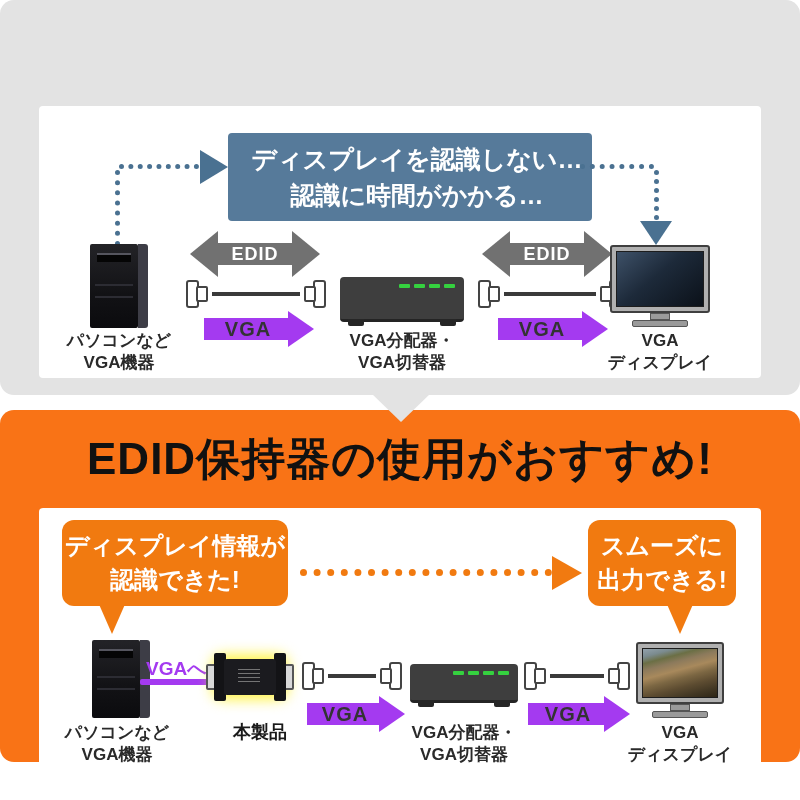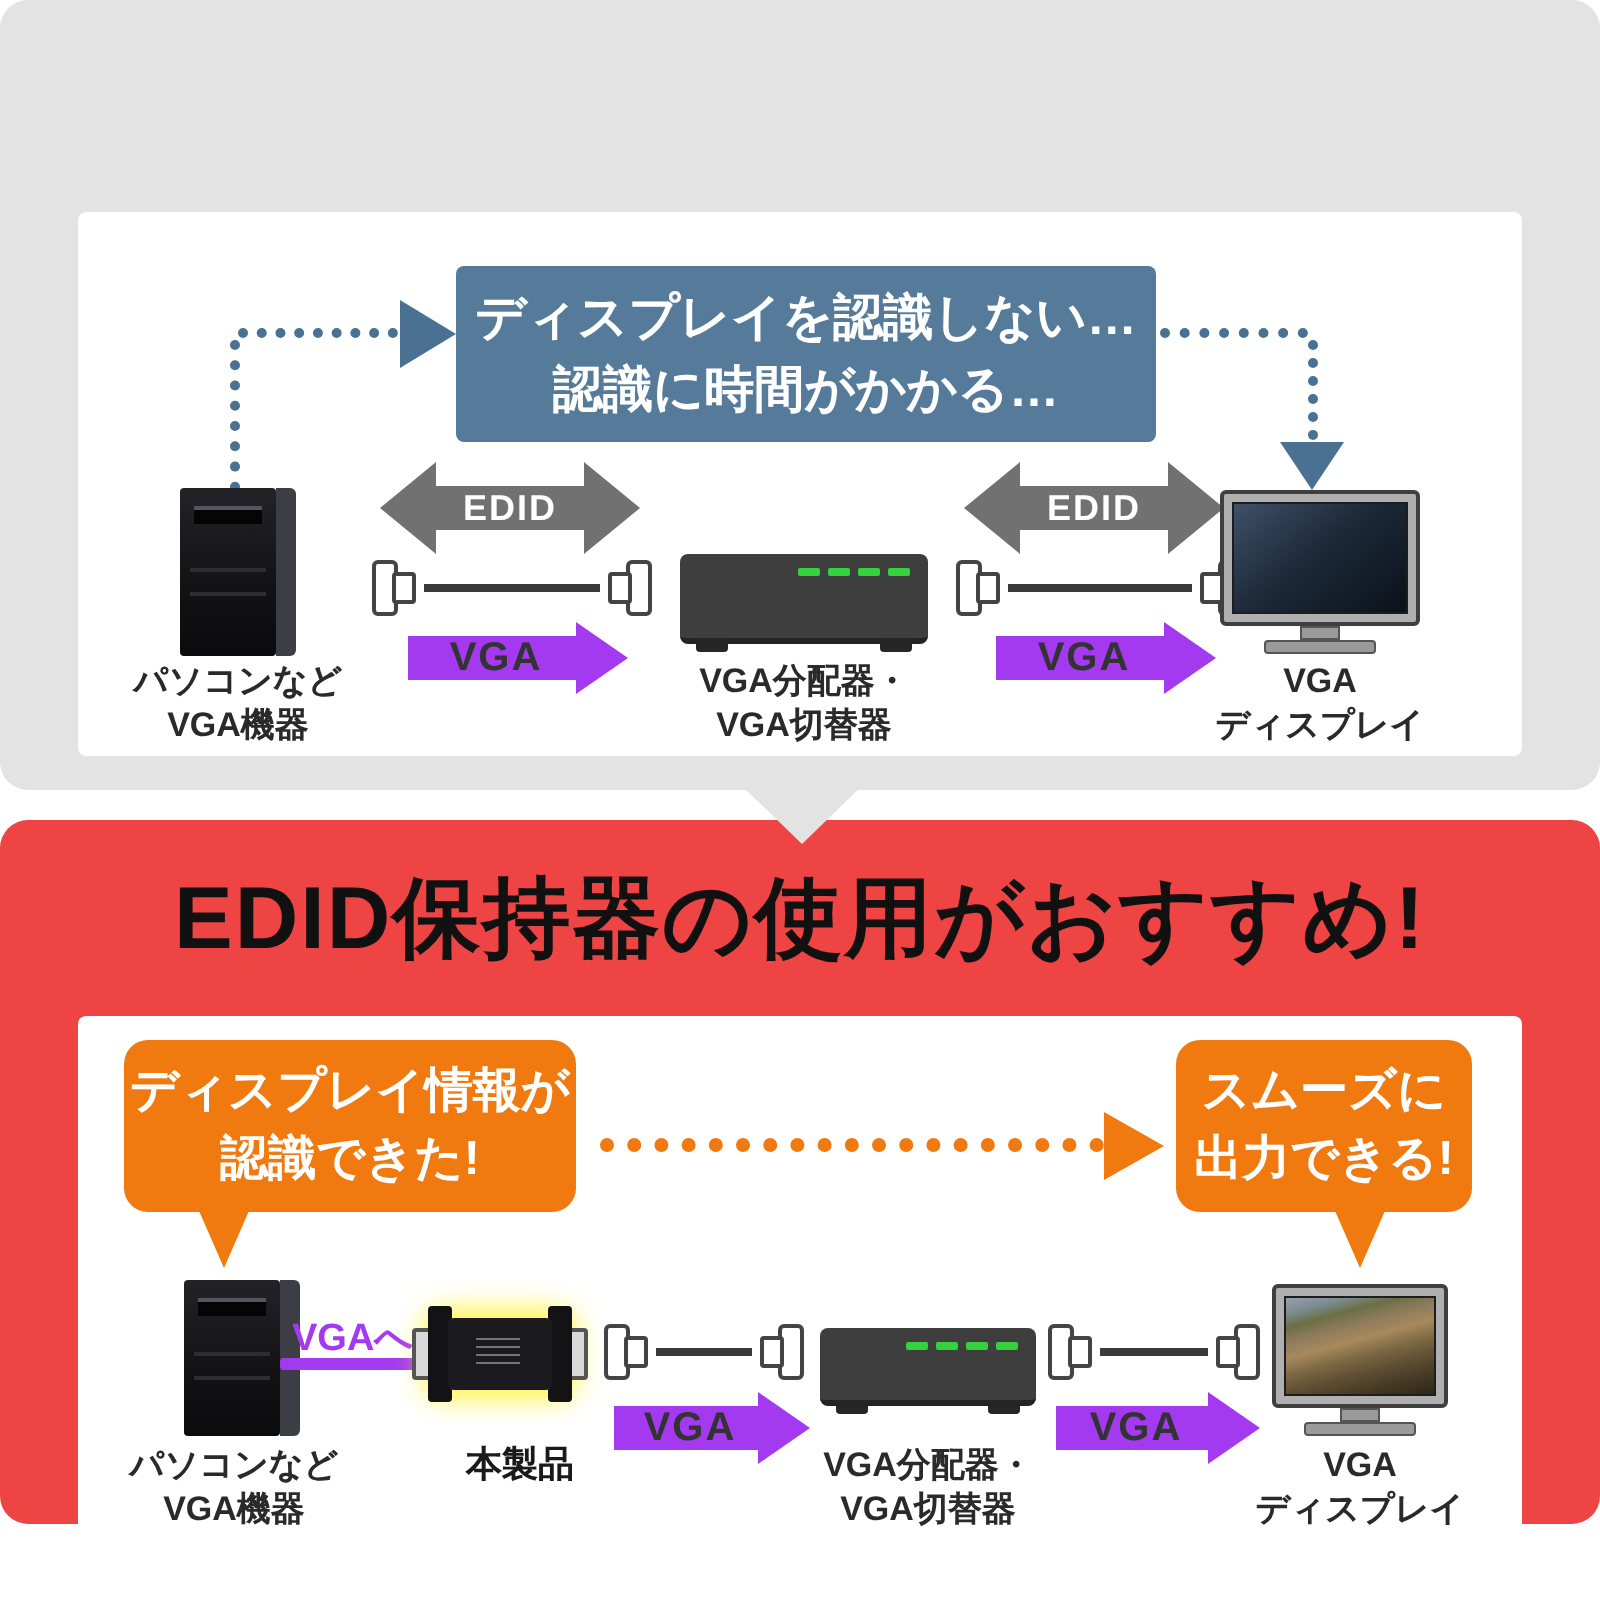--- a/index.html
+++ b/index.html
@@ -2,37 +2,37 @@
 <html lang="ja"><head>
 <meta charset="utf-8">
 <style>
   html,body{margin:0;padding:0;background:#fff;}
   .page{position:relative;width:800px;height:800px;background:#fff;overflow:hidden;
         font-family:"Liberation Sans","DejaVu Sans",sans-serif;color:#1a1a1a;}
   .abs{position:absolute;}
 
   
   .top-section{left:0;top:0;width:800px;height:395px;background:#e3e3e3;border-radius:14px;}
-  .yellow-section{left:0;top:410px;width:800px;height:352px;background:#ef4444;border-radius:14px;}
+  .yellow-section{left:0;top:410px;width:800px;height:352px;background:#f97316;border-radius:14px;}
   .panel{background:#fff;border-radius:4px;}
   .top-panel{left:39px;top:106px;width:722px;height:272px;}
   .bottom-panel{left:39px;top:98px;width:722px;height:260px;}
   .notch{left:371px;top:393px;width:0;height:0;border-left:30px solid transparent;
          border-right:30px solid transparent;border-top:29px solid #e3e3e3;z-index:3;}
 
   
   .t-center{left:0;width:100%;text-align:center;font-weight:bold;}
   .title1{top:16px;font-size:26px;letter-spacing:1px;}
   .title2{top:46px;font-size:39px;letter-spacing:1px;}
   .big-title{top:20px;font-size:44px;letter-spacing:1px;color:#111;}
 
   
   .callout{left:189px;top:27px;width:350px;height:88px;background:#567a9a;border-radius:4px;
            color:#fff;font-weight:bold;font-size:25px;text-align:center;
-           display:flex;flex-direction:column;justify-content:center;line-height:1.45;}
+           display:flex;flex-direction:column;justify-content:center;line-height:1.45;padding-left:14px;}
 
   
   .dot-h{height:0;border-top:5px dotted #4a7191;}
   .dot-v{width:0;border-left:5px dotted #4a7191;}
   .arr-r-blue{width:0;height:0;border-top:17px solid transparent;border-bottom:17px solid transparent;border-left:28px solid #4a7191;}
   .arr-d-blue{width:0;height:0;border-left:16px solid transparent;border-right:16px solid transparent;border-top:24px solid #4a7191;}
   .dot-h-or{height:0;border-top:7px dotted #f17a10;}
   .arr-r-or{width:0;height:0;border-top:17px solid transparent;border-bottom:17px solid transparent;border-left:30px solid #f17a10;}
 
   

